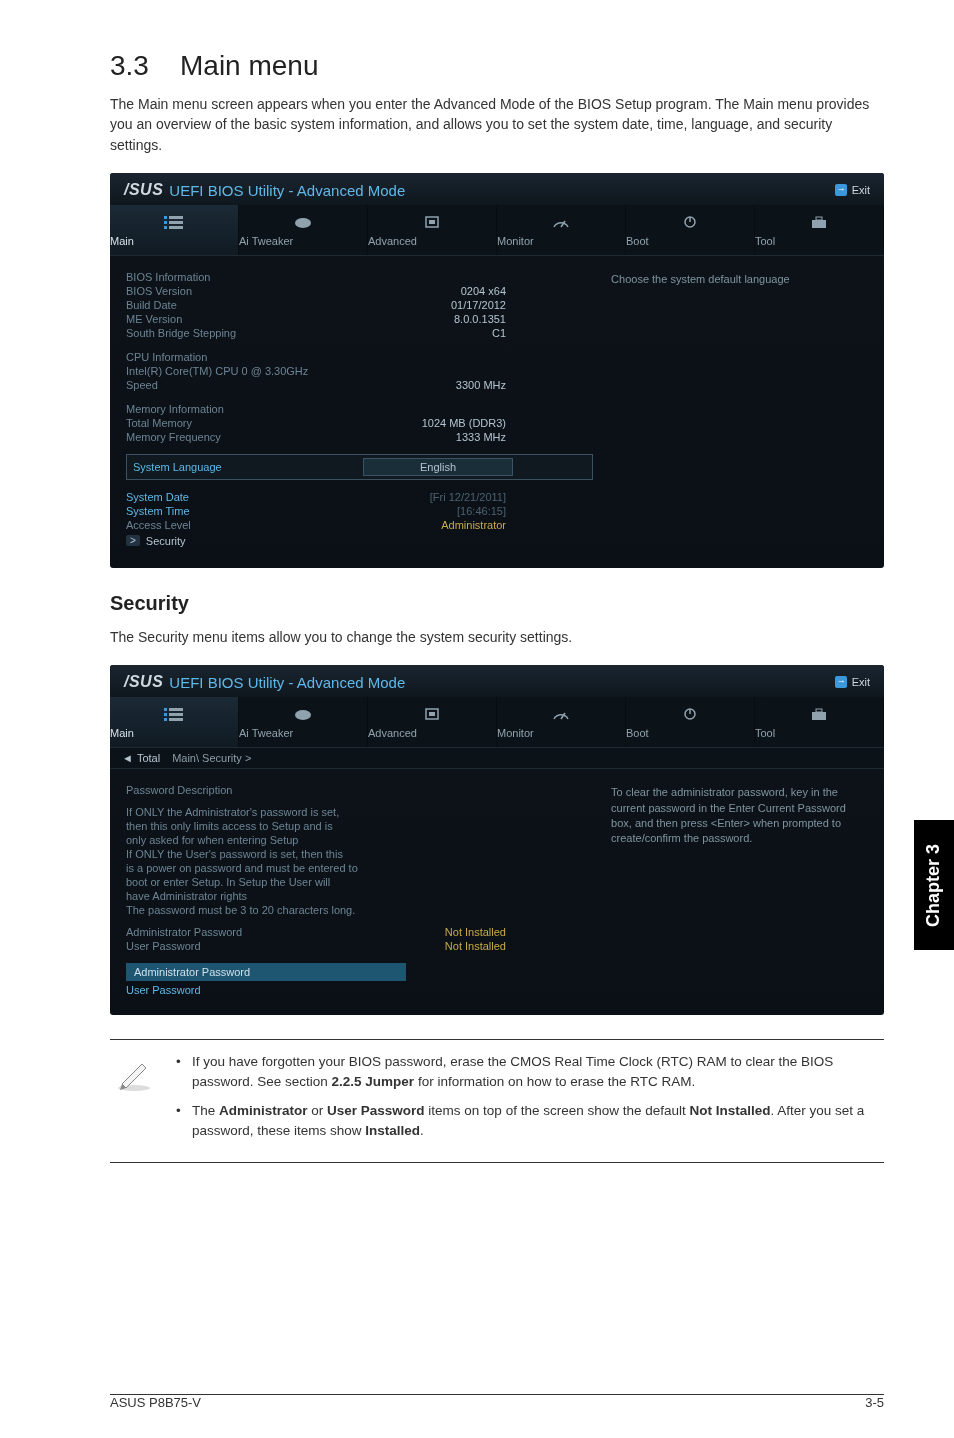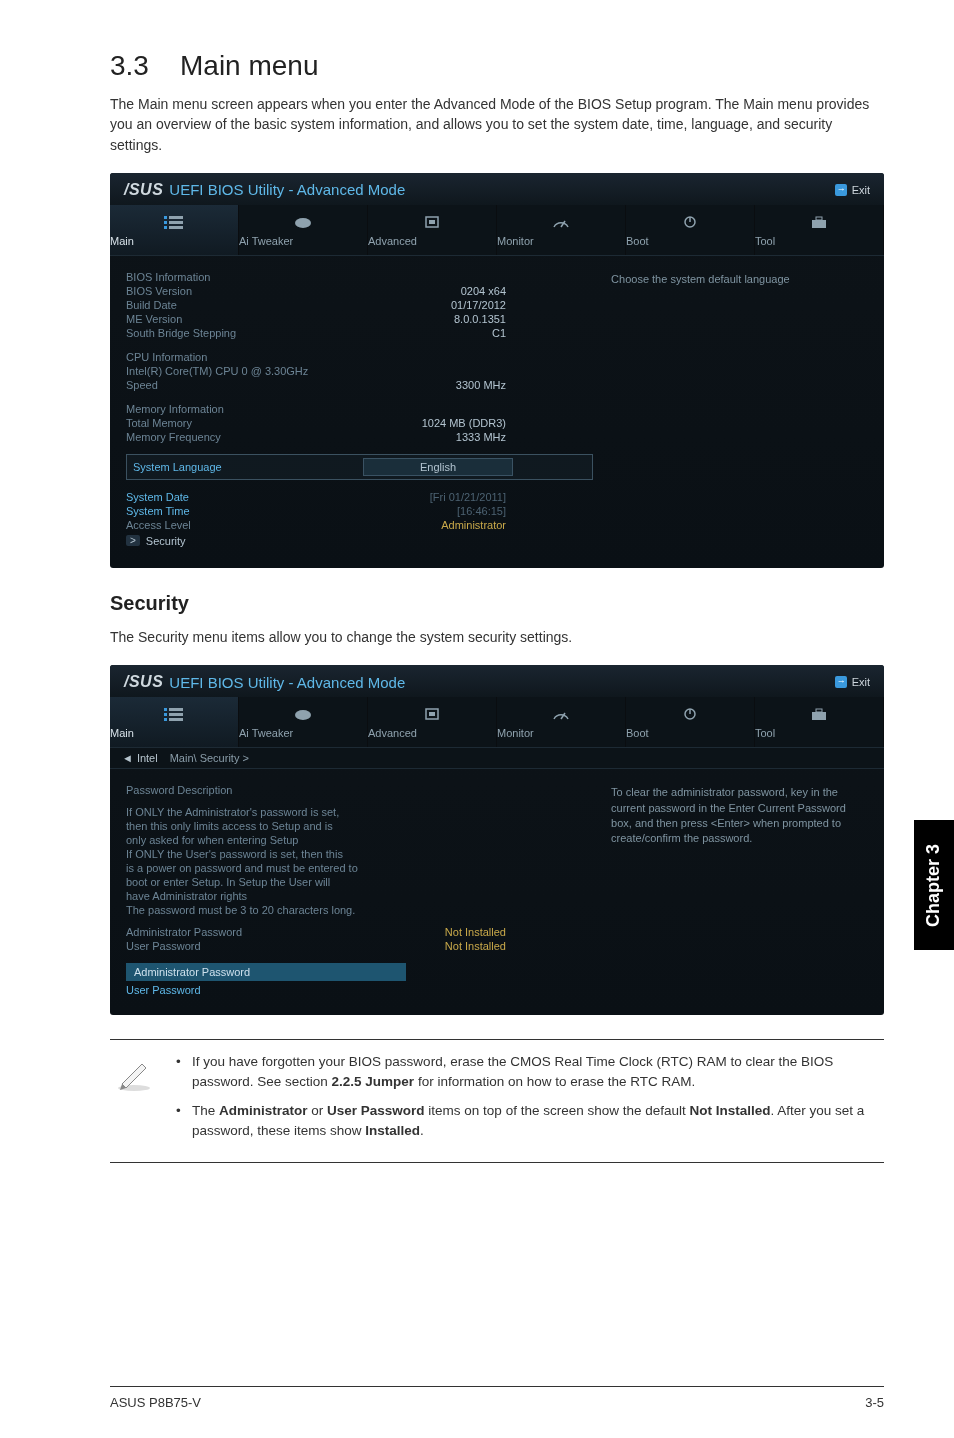--- a/index.html
+++ b/index.html
@@ -33,21 +33,21 @@
       font-size: 11px;
       overflow: hidden;
     }
     .bios-titlebar {
       display: flex;
       align-items: center;
       justify-content: space-between;
       padding: 8px 14px 6px 14px;
       background: linear-gradient(#1a2530, #0f171d);
     }
-    .bios-title-left { display: flex; align-items: center; gap: 6px; }
+    .bios-title-left { display: flex; align-items: flex-end; gap: 6px; }
     .asus-logo { font-size: 16px; font-weight: bold; color: #cfd8de; letter-spacing: 0.5px; font-style: italic; }
     .bios-util-text { color: #5fb8e8; font-size: 15px; }
     .exit-btn {
       display: inline-flex; align-items: center; gap: 5px;
       color: #cdd5dc; font-size: 11px;
     }
     .exit-icon { width: 12px; height: 12px; background: #3a99dd; border-radius: 2px; display: inline-block; position: relative; }
     .exit-icon::before { content: "→"; position: absolute; color: #fff; font-size: 9px; left: 2px; top: -1px; }
     .tab-row {
       display: flex;
@@ -178,21 +178,20 @@
     .note-list li { margin-bottom: 10px; list-style: none; position: relative; padding-left: 16px; }
     .note-list li::before { content: "•"; position: absolute; left: 0; }
     .footer {
       position: absolute;
       bottom: 28px;
       left: 110px;
       right: 70px;
       display: flex;
       justify-content: space-between;
       border-top: 1px solid #333;
-      padding-top: 8px;
       font-size: 13px;
       color: #333;
     }
   </style>
 </head>
 <body>
 
 <h1 class="section-heading">
   <span class="num">3.3</span><span>Main menu</span>
 </h1>
@@ -303,21 +302,21 @@
             <span class="info-label">Memory Frequency</span>
             <span class="info-value">1333 MHz</span>
           </div>
       </div>
       <div class="lang-row">
         <span class="lang-label">System Language</span>
         <span class="lang-box">English</span>
       </div>
       <div class="dim-row">
           <span class="info-label blue">System Date</span>
-          <span class="info-value dim">[Fri 01/21/2011]</span>
+          <span class="info-value dim">[Fri 12/21/2011]</span>
         </div>
       <div class="dim-row">
           <span class="info-label blue">System Time</span>
           <span class="info-value dim">[16:46:15]</span>
         </div>
       <div class="info-row">
           <span class="info-label">Access Level</span>
           <span class="info-value gold">Administrator</span>
         </div>
       <div class="security-line">
@@ -388,21 +387,21 @@
       <svg class="tab-icon" viewBox="0 0 20 14">
           <rect x="3" y="5" width="14" height="8" fill="#8fa2ae"></rect>
           <rect x="7" y="2" width="6" height="3" fill="none" stroke="#8fa2ae"></rect>
         </svg>
       <span>Tool</span>
     </div>
   </div>
   <div class="back-row">
     <div class="back-btn">
       <span class="back-arrow">◄</span>
-      <span>Intel</span>
+      <span>Total</span>
     </div>
     <span class="breadcrumb">Main\ Security &gt;</span>
   </div>
   <div class="bios-body">
     <div class="bios-left">
       <div class="info-row">
           <span class="info-label" style="width:380px">Password Description</span>
         </div>
       <div style="height:8px"></div>
       <div class="info-row">

